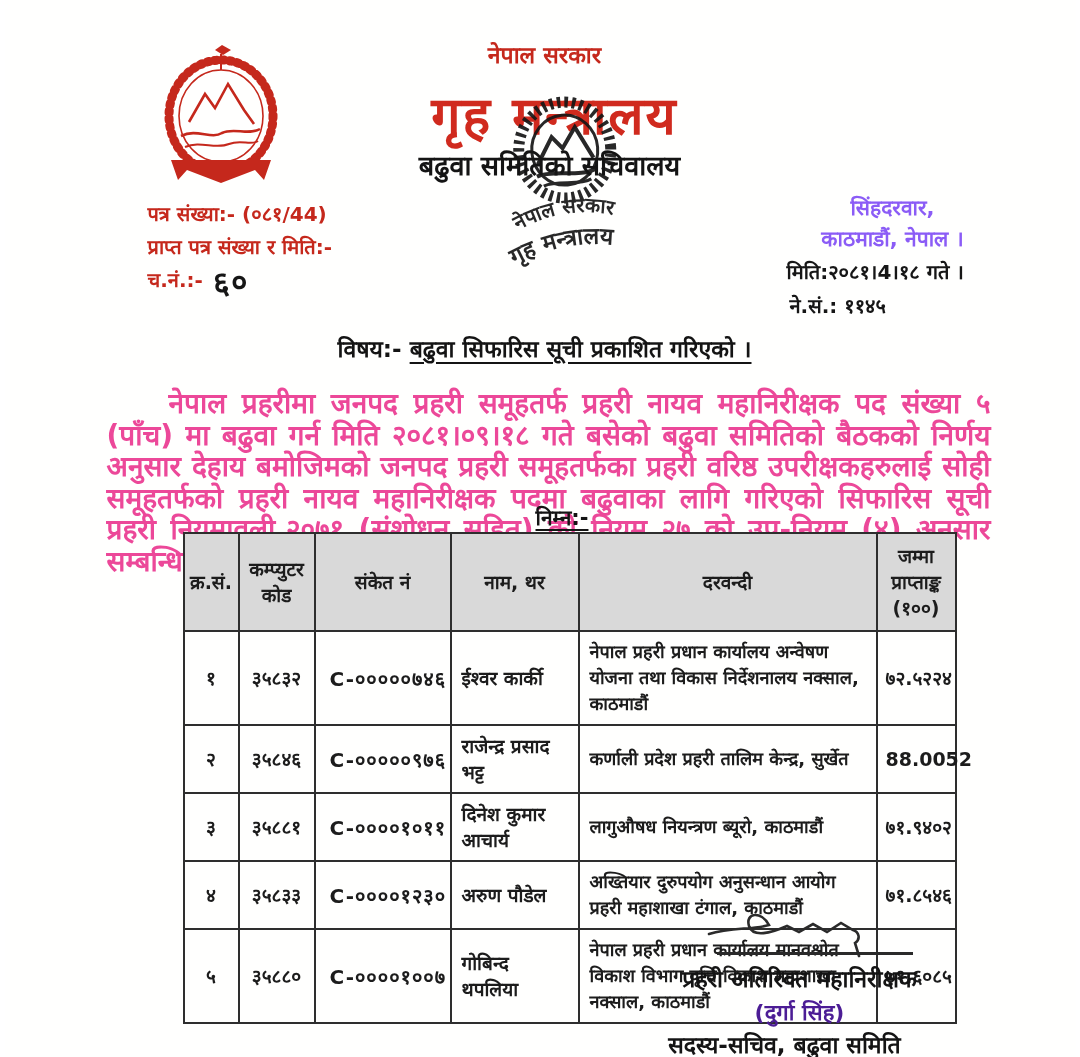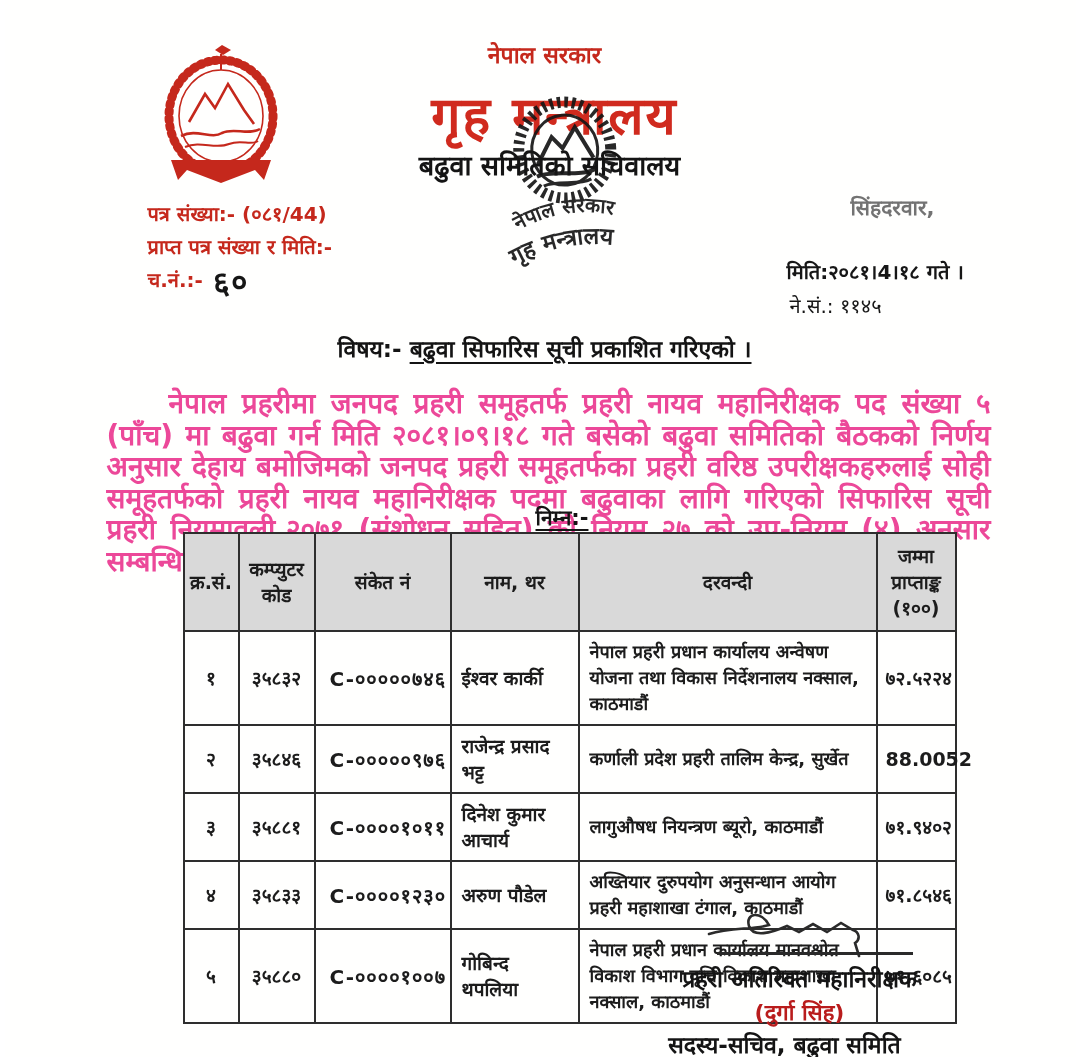--- a/index.html
+++ b/index.html
@@ -15,23 +15,23 @@
   .gov-line { top:38px; left:0; width:1080px; text-align:center; font-size:23px; font-weight:700; color:#c5281c; }
   .ministry-title { top:78px; left:0; width:1100px; text-align:center; font-size:52px; font-weight:800; color:#d02a1e; letter-spacing:2px; z-index:1; }
   .secretariat { top:146px; left:0; width:1090px; text-align:center; font-size:27px; font-weight:700; color:#141414; z-index:1; }
   .emblem { top:40px; left:146px; width:140px; height:156px; }
   .stamp { top:80px; left:462px; width:200px; height:192px; transform:rotate(-5deg); opacity:0.92; z-index:2; }
 
   
   .meta-left { left:143px; top:198px; font-size:20px; font-weight:700; color:#c5281c; line-height:33px; }
   .cha-no-row { left:143px; top:260px; font-size:20px; font-weight:700; color:#c5281c; }
   .cha-no-value { display:inline-block; color:#161616; font-size:31px; font-weight:700; transform:rotate(-3deg); margin-left:10px; vertical-align:-6px; letter-spacing:2px; }
-  .meta-right-red { left:788px; top:193px; width:200px; text-align:center; font-size:21px; font-weight:700; color:#737373; line-height:31px; }
+  .meta-right-red { left:788px; top:193px; width:200px; text-align:center; font-size:21px; font-weight:700; color:#8b5cf6; line-height:31px; }
   .meta-date { left:782px; top:258px; font-size:20px; font-weight:700; color:#161616; }
-  .meta-ref { left:785px; top:292px; font-size:20px; font-weight:400; color:#161616; }
+  .meta-ref { left:785px; top:292px; font-size:20px; font-weight:700; color:#161616; }
 
   
   .subject { top:332px; left:0; width:1080px; text-align:center; font-size:23px; font-weight:700; color:#141414; }
   .subject .u { text-decoration:underline; text-underline-offset:5px; }
 
   
   .body-par { left:102px; top:388px; width:884px; font-size:28px; font-weight:600; color:#ec4899; line-height:31.5px; text-align:justify; text-indent:62px; }
   .nimna { top:503px; left:0; width:1115px; text-align:center; font-size:21px; font-weight:700; text-decoration:underline; text-underline-offset:4px; color:#141414; }
 
   
@@ -41,21 +41,21 @@
   .doc-table td { font-size:19px; font-weight:600; padding:7px 8px; vertical-align:middle; }
   .doc-table td.c0, .doc-table td.c1, .doc-table td.c5 { text-align:center; }
   .doc-table td.c2 { text-align:right; padding-left:14px; font-size:20px; letter-spacing:1px; }
   .doc-table td.c3 { text-align:left; padding-left:10px; }
   .doc-table td.c4 { text-align:left; padding-left:10px; font-size:18px; line-height:26px; }
 
   
   .sig-art { left:698px; top:900px; width:190px; height:58px; }
   .sig-line { left:712px; top:952px; width:196px; height:3px; background:#2a2a2a; }
   .sig-title { left:595px; top:962px; width:400px; text-align:center; font-size:23px; font-weight:700; color:#141414; }
-  .sig-name { left:595px; top:996px; width:400px; text-align:center; font-size:22px; font-weight:700; color:#b91c1c; }
+  .sig-name { left:595px; top:996px; width:400px; text-align:center; font-size:22px; font-weight:700; color:#4c1d95; }
   .sig-role { left:570px; top:1028px; width:420px; text-align:center; font-size:23px; font-weight:700; color:#141414; }
 </style>
 </head>
 <body>
 
 <div class="page">
 
   <svg class="abs emblem" viewBox="0 0 140 156">
     <g stroke="#c5281c" fill="none">
       <ellipse cx="70" cy="76" rx="52" ry="56" stroke-width="9" stroke-dasharray="2.5 5" stroke-linecap="round"></ellipse>
@@ -96,20 +96,21 @@
   <div class="abs meta-left">
     <div>पत्र संख्या:- (०८१/44)</div>
     <div>प्राप्त पत्र संख्या र मिति:-</div>
   </div>
   <div class="abs cha-no-row">
     <span>च.नं.:-</span><span class="cha-no-value">६०</span>
   </div>
 
   <div class="abs meta-right-red">
     <div>सिंहदरवार,</div>
+    <div>काठमाडौं, नेपाल ।</div>
   </div>
   <div class="abs meta-date">मिति:२०८१।4।१८ गते ।</div>
   <div class="abs meta-ref">ने.सं.: ११४५</div>
 
   <div class="abs subject">
     <span>विषय:-</span>
     <span class="u">बढुवा सिफारिस सूची प्रकाशित गरिएको ।</span>
   </div>
 
   <div class="abs body-par">नेपाल प्रहरीमा जनपद प्रहरी समूहतर्फ प्रहरी नायव महानिरीक्षक पद संख्या ५ (पाँच) मा बढुवा गर्न मिति २०८१।०९।१८ गते बसेको बढुवा समितिको बैठकको निर्णय अनुसार देहाय बमोजिमको जनपद प्रहरी समूहतर्फका प्रहरी वरिष्ठ उपरीक्षकहरुलाई सोही समूहतर्फको प्रहरी नायव महानिरीक्षक पदमा बढुवाका लागि गरिएको सिफारिस सूची प्रहरी नियमावली,२०७१ (संशोधन सहित) को नियम २७ को उप-नियम (४) अनुसार सम्बन्धित सबैको जानकारीका लागि प्रकाशित गरिएको छ ।</div>

